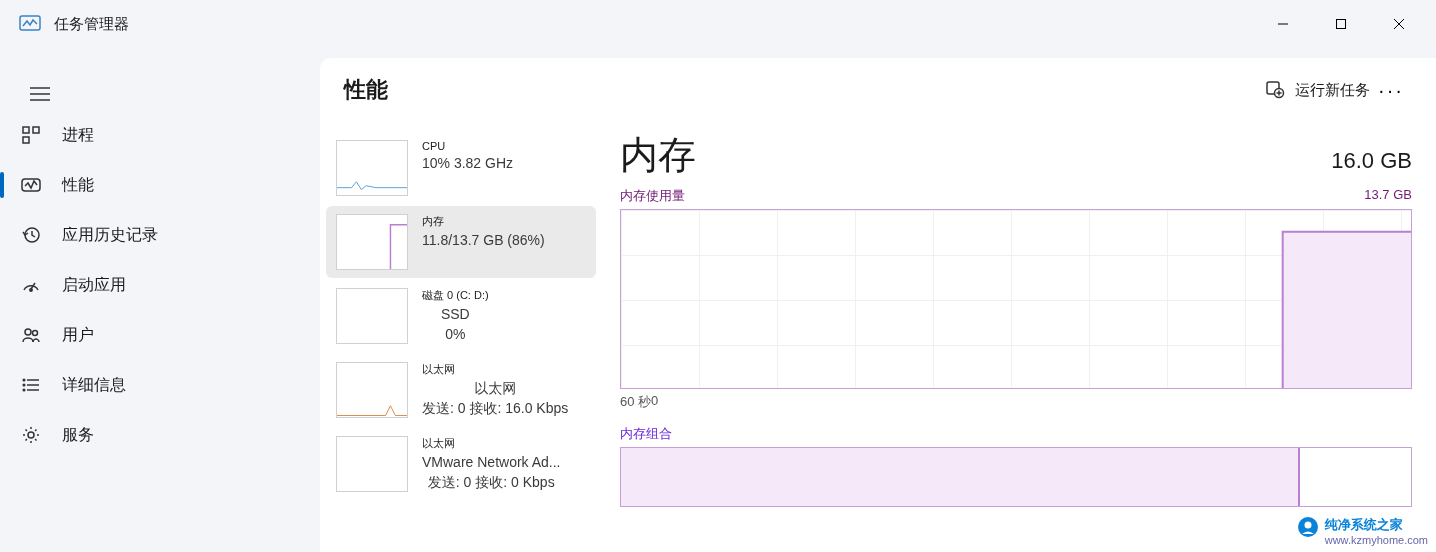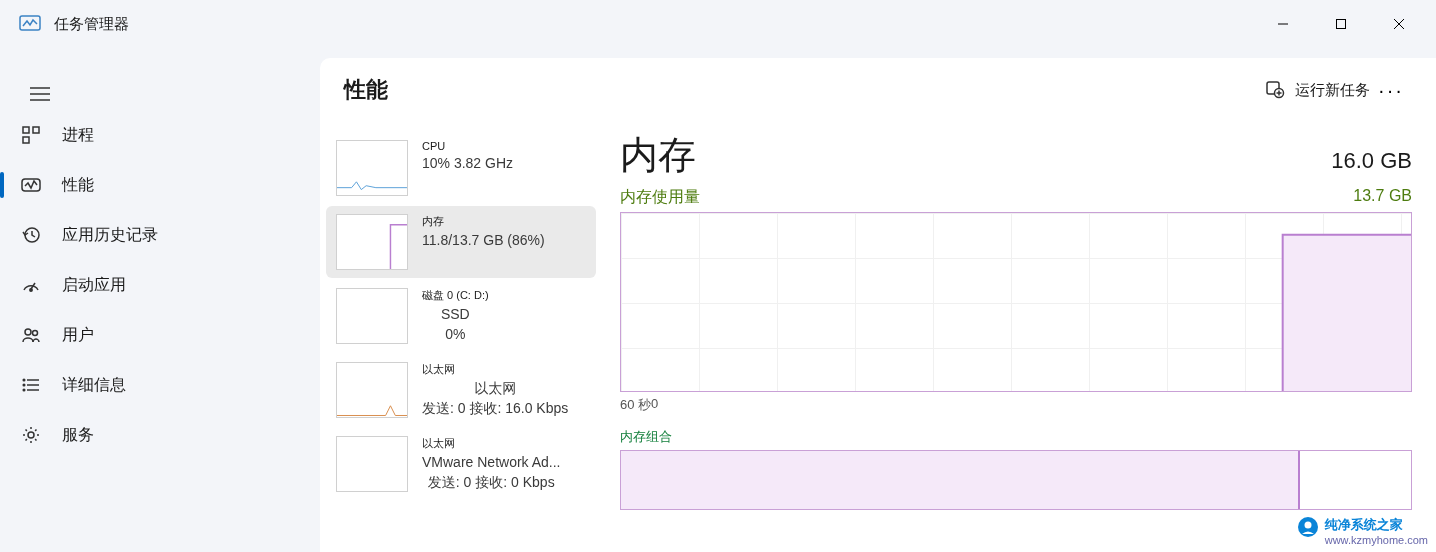--- a/index.html
+++ b/index.html
@@ -36,28 +36,28 @@
 .perf-item.selected { background: #eaeaea; }
 .perf-thumb { width: 72px; height: 56px; border: 1px solid #d0d0d0; background: #fff; position: relative; overflow: hidden; flex-shrink: 0; }
 .perf-text .p-title { font-size: 11px; color: #1b1b1b; margin-bottom: 2px; }
 .perf-text .p-sub { font-size: 14px; color: #3a3a3a; line-height: 1.4; text-align: center; }
 
 
 .detail { position: absolute; left: 300px; right: 24px; top: 72px; bottom: 0; }
 .detail-head { display: flex; align-items: baseline; justify-content: space-between; }
 .detail-title { font-size: 38px; font-weight: 400; color: #1b1b1b; }
 .detail-total { font-size: 22px; color: #1b1b1b; }
-.sub-line { display: flex; justify-content: space-between; font-size: 16px; color: #4d7c0f; margin-top: 6px; }
+.sub-line { display: flex; justify-content: space-between; font-size: 13px; color: #701a75; margin-top: 6px; }
 .usage-chart { height: 180px; border: 1px solid #c9a0d6; position: relative; margin-top: 4px; background:
   repeating-linear-gradient(to right, #f0f0f0 0, #f0f0f0 1px, transparent 1px, transparent 78px),
   repeating-linear-gradient(to bottom, #f0f0f0 0, #f0f0f0 1px, transparent 1px, transparent 45px);
 }
 .usage-chart svg { position: absolute; inset: 0; width: 100%; height: 100%; }
 .axis-line { display: flex; justify-content: flex-start; font-size: 13px; color: #555; margin-top: 4px; }
-.comp-label { font-size: 13px; color: #15803d; margin-top: 14px; }
+.comp-label { font-size: 13px; color: #6d28d9; margin-top: 14px; }
 .comp-chart { height: 60px; border: 1px solid #c9a0d6; margin-top: 4px; position: relative; overflow: hidden; }
 .comp-fill { position: absolute; left: 0; top: 0; bottom: 0; width: 86%; background: #f5e9f9; border-right: 2px solid #b97fd0; }
 
 
 .watermark { position: absolute; right: 8px; bottom: 6px; display: flex; align-items: flex-start; gap: 6px; font-size: 13px; color: #2a8; }
 .watermark .wm-url { color: #66a; font-size: 11px; }
 </style>
 </head>
 <body>
 

